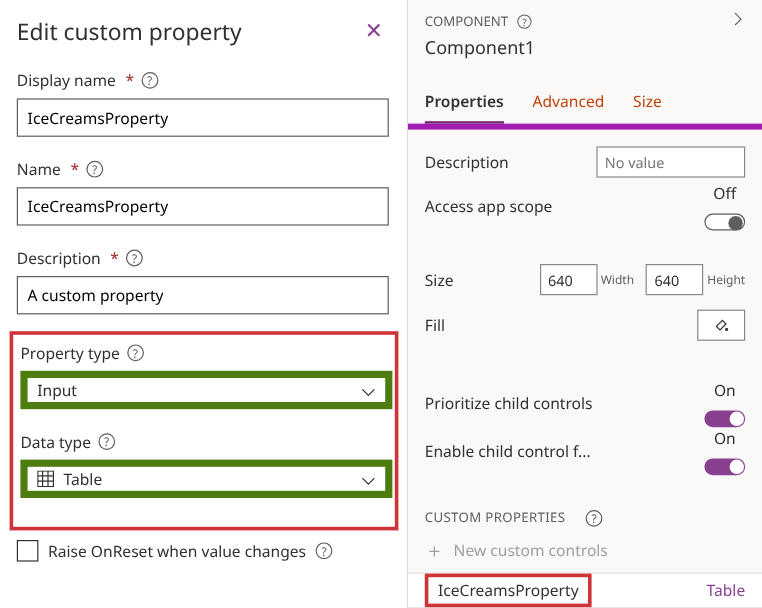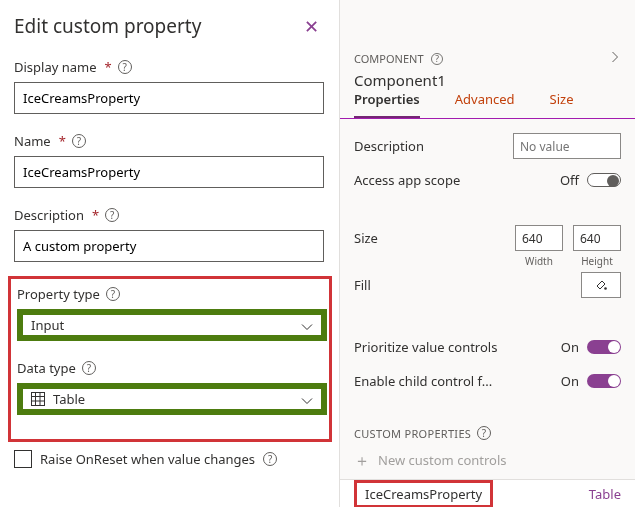--- a/index.html
+++ b/index.html
@@ -101,36 +101,35 @@
   .redbox {
     border: 3px solid #d13438;
     padding: 6px 6px 24px 6px;
     margin-left: -6px;
     margin-top: -4px;
     width: 324px;
   }
   
   .rp-header {
     padding: 10px 14px 0 14px;
-    margin-top: 41px;
   }
   .comp-line {
     display: flex;
     justify-content: space-between;
     align-items: center;
     font-size: 11px;
     color: #605e5c;
   }
   .comp-line .help-icon { transform: scale(.85); }
   .comp-name { font-size: 15px; margin-top: 4px; }
   .tabs {
     display: flex;
-    gap: 35px;
-    margin-top: 0;
-    border-bottom: 1px solid #a21caf;
+    gap: 24px;
+    margin-top: 25px;
+    border-bottom: 5px solid #a21caf;
     padding: 0 14px;
   }
   .tab {
     font-size: 13px;
     padding-bottom: 8px;
     cursor: pointer;
     color: #c2410c;
   }
   .tab.active {
     color: #323130;
@@ -147,60 +146,60 @@
   }
   .rp-input {
     height: 26px;
     border: 1px solid #8a8886;
     background: #fff;
     padding: 0 6px;
     font-size: 12px;
     color: #605e5c;
     font-family: inherit;
   }
-  .rp-input.desc { width: 108px; }
+  .rp-input.desc { width: 124px; }
   .rp-input.sm { width: 48px; text-align: left; color: #323130; }
   .size-boxes { display: flex; gap: 10px; align-items: flex-start; }
-  .size-col { display: flex; flex-direction: column; align-items: center; gap: 3px; }
+  .size-col { display: flex; flex-direction: row; align-items: center; gap: 3px; }
   .size-cap { font-size: 10px; color: #605e5c; }
   .toggle {
     width: 34px; height: 14px;
     border-radius: 10px;
     position: relative;
     cursor: pointer;
   }
   .toggle.off { background: #fff; border: 1px solid #605e5c; }
   .toggle.on { background: #8a4091; }
   .toggle .knob {
     position: absolute;
     width: 12px; height: 12px;
     border-radius: 50%;
     top: 1px;
   }
   .toggle.off .knob { right: 1px; background: #605e5c; }
   .toggle.on .knob { right: 1px; background: #fff; top: 1px; }
-  .toggle-cell { display: flex; align-items: center; gap: 8px; }
+  .toggle-cell { display: flex; align-items: center; gap: 8px; flex-direction: column; }
   .divider { height: 1px; background: #e1dfdd; margin: 4px 0; }
   .fill-swatch {
     width: 40px; height: 26px;
     border: 1px solid #8a8886;
     background: #fff;
     display: flex;
     align-items: center;
     justify-content: center;
     cursor: pointer;
   }
   .fill-swatch svg { width: 14px; height: 14px; }
   .custom-head {
     font-size: 11px;
     color: #605e5c;
     letter-spacing: .3px;
     display: flex;
-    align-items: flex-start;
-    gap: 6px;
+    align-items: flex-end;
+    gap: 17px;
     padding: 10px 2px 4px 14px;
   }
   .new-prop-row {
     display: flex;
     align-items: center;
     gap: 8px;
     padding: 6px 14px 10px 14px;
     color: #a19f9d;
     cursor: pointer;
   }
@@ -369,21 +368,21 @@
             <path d="M3 8 L8 3 L11 6 L6 11 Z" fill="none" stroke="#323130"></path>
             <circle cx="11.5" cy="10.5" r="1.3" fill="#323130"></circle>
           </svg>
       </div>
     </div>
   </div>
   <div class="divider"></div>
 
   <div class="prop-section">
     <div class="prop-row">
-      <span>Prioritize value controls</span>
+      <span>Prioritize child controls</span>
       <div class="toggle-cell">
         <span>On</span>
         <div class="toggle on">
             <div class="knob"></div>
           </div>
       </div>
     </div>
     <div class="prop-row">
       <span>Enable child control f...</span>
       <div class="toggle-cell">

